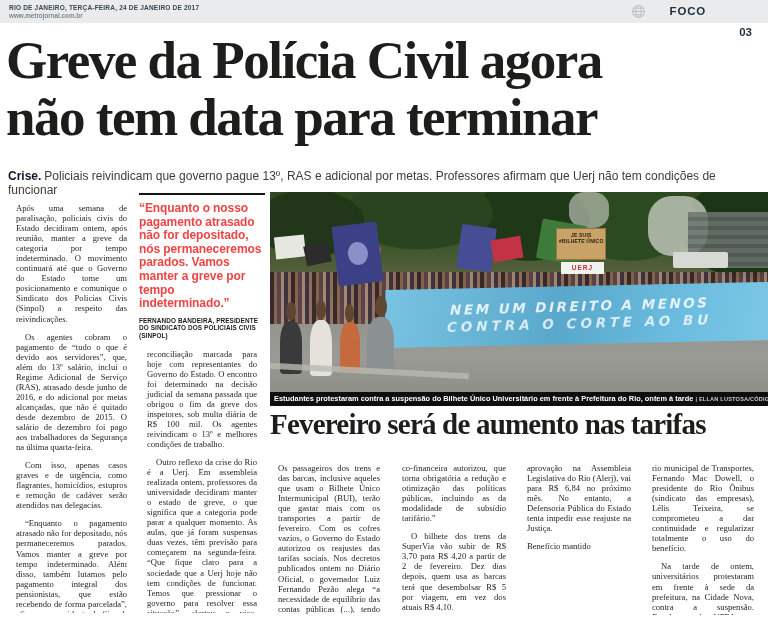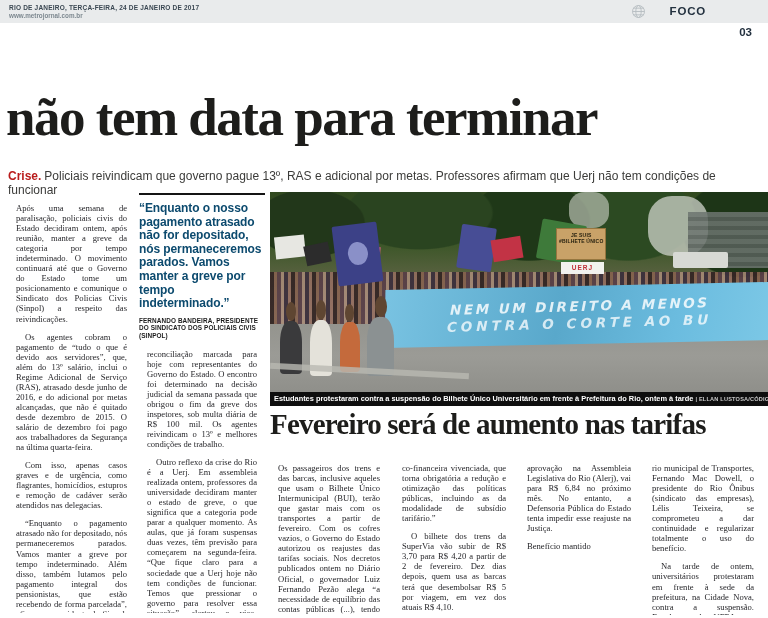--- a/index.html
+++ b/index.html
@@ -18,32 +18,32 @@
                   color:#23313f; letter-spacing:.8px; }
   .page-num { position:absolute; right:16px; top:5px; font:bold 11.5px/13px "Liberation Sans",sans-serif;
               color:#23313f;margin-top:21px; }
 
   
   .h1 { position:absolute; left:6px; top:32px; width:758px;
         font-family:"Liberation Serif",serif; font-weight:bold; font-size:53px; line-height:1.08;
         letter-spacing:-1.5px; color:#1d1d1b; }
   .kicker { position:absolute; left:8px; top:169px; width:756px;
             font:12px/14px "Liberation Sans",sans-serif; color:#3c3c3a; }
-  .kicker b.crise { color:#b91c1c; font-weight:bold; margin-right:3px; }
+  .kicker b.crise { color:#0f172a; font-weight:bold; margin-right:3px; }
 
   
   .bodytext p { font:8.6px/10.05px "Liberation Serif",serif; color:#26262a;
                 text-align:justify; margin:8px; }
   .bodytext p + p { text-indent:9px; }
   .col-a { position:absolute; left:8px;  top:195px; width:127px; height:418px; overflow:hidden; }
   .col-b { position:absolute; left:139px; top:193px; width:126px; height:420px; overflow:hidden; }
 
   
   .pullquote { border-top:2px solid #141414; padding-top:7px; margin-bottom:9px; }
-  .pq-text { font:bold 12px/13.6px "Liberation Sans",sans-serif; color:#0c4a6e; letter-spacing:-.1px; }
+  .pq-text { font:bold 12px/13.6px "Liberation Sans",sans-serif; color:#ef4444; letter-spacing:-.1px; }
   .pq-attr { margin-top:6px; font:bold 6.4px/7.6px "Liberation Sans",sans-serif; color:#1b1b1b;
              letter-spacing:.1px; }
 
   .signoff { white-space:nowrap; font:bold 6px "Liberation Sans",sans-serif; color:#2a2a2a;
              letter-spacing:.3px; }
   .signoff-dot { display:inline-block; width:4px; height:4px; border:1px solid #8a8a8a;
                  border-radius:50%; margin:0 2px 0 2px; vertical-align:baseline; }
 
   
   .photo { position:absolute; left:270px; top:192px; width:498px; height:200px; overflow:hidden;
@@ -146,21 +146,21 @@
         <line x1="2" y1="10" x2="18" y2="10"></line>
         <line x1="3" y1="5.5" x2="17" y2="5.5"></line>
         <line x1="3" y1="14.5" x2="17" y2="14.5"></line>
       </g>
     </svg>
     <div class="section-name">FOCO</div>
     <div class="page-num">03</div>
   </div>
 
   <div class="h1">
-    <br>
+    <span>Greve da Polícia Civil agora</span><br>
     <span>não tem data para terminar</span>
   </div>
 
   <div class="kicker">
     <b class="crise">Crise.</b><span>Policiais reivindicam que governo pague 13º, RAS e adicional por metas. Professores afirmam que Uerj não tem condições de funcionar</span>
   </div>
 
   <div class="col-a bodytext">
     <p>Após uma semana de paralisação, policiais civis do Estado decidiram ontem, após reunião, manter a greve da categoria por tempo indeterminado. O movimento continuará até que o Governo do Estado tome um posicionamento e comunique o Sindicato dos Policias Civis (Sinpol) a respeito das reivindicações.</p>
     <p>Os agentes cobram o pagamento de “tudo o que é devido aos servidores”, que, além do 13º salário, inclui o Regime Adicional de Serviço (RAS), atrasado desde junho de 2016, e do adicional por metas alcançadas, que não é quitado desde dezembro de 2015. O salário de dezembro foi pago aos trabalhadores da Segurança na última quarta-feira.</p>
@@ -223,21 +223,21 @@
   <div class="caption">
     <span>Estudantes protestaram contra a suspensão do Bilhete Único Universitário em frente à Prefeitura do Rio, ontem à tarde </span><span class="credit">| ELLAN LUSTOSA/CÓDIGO19/FOLHAPRESS</span>
   </div>
 
   <div class="h2">Fevereiro será de aumento nas tarifas</div>
 
   <div class="bcol bcol1 bodytext">
     <p>Os passageiros dos trens e das barcas, inclusive aqueles que usam o Bilhete Único Intermunicipal (BUI), terão que gastar mais com os transportes a partir de fevereiro. Com os cofres vazios, o Governo do Estado autorizou os reajustes das tarifas sociais. Nos decretos publicados ontem no Diário Oficial, o governador Luiz Fernando Pezão alega “a necessidade de equilíbrio das contas públicas (...), tendo em vista a grave crise econômi-</p>
   </div>
   <div class="bcol bcol2 bodytext">
-    <p>co-financeira vivenciada, que torna obrigatória a redução e otimização das políticas públicas, incluindo as da modalidade de subsídio tarifário.”</p>
+    <p>co-financeira autorizou, que torna obrigatória a redução e otimização das políticas públicas, incluindo as da modalidade de subsídio tarifário.”</p>
     <p>O bilhete dos trens da SuperVia vão subir de R$ 3,70 para R$ 4,20 a partir de 2 de fevereiro. Dez dias depois, quem usa as barcas terá que desembolsar R$ 5 por viagem, em vez dos atuais R$ 4,10.</p>
     <p>Já a tarifa do BUI, que era de R$ 6,50 e foi reajustada para R$ 8 no início do ano, após</p>
   </div>
   <div class="bcol bcol3 bodytext">
     <p>aprovação na Assembleia Legislativa do Rio (Alerj), vai para R$ 6,84 no próximo mês. No entanto, a Defensoria Pública do Estado tenta impedir esse reajuste na Justiça.</p>
     <p class="subhead">Benefício mantido</p>
   </div>
   <div class="bcol bcol4 bodytext">
     <p>rio municipal de Transportes, Fernando Mac Dowell, o presidente do Rio Ônibus (sindicato das empresas), Lélis Teixeira, se comprometeu a dar continuidade e regularizar totalmente o uso do benefício.</p>
     <p><span>Na tarde de ontem, universitários protestaram em frente à sede da prefeitura, na Cidade Nova, contra a suspensão. Estudantes da UFRJ que ainda estão em aulas reclamaram que o corte prejudicaria as atividades.</span>

